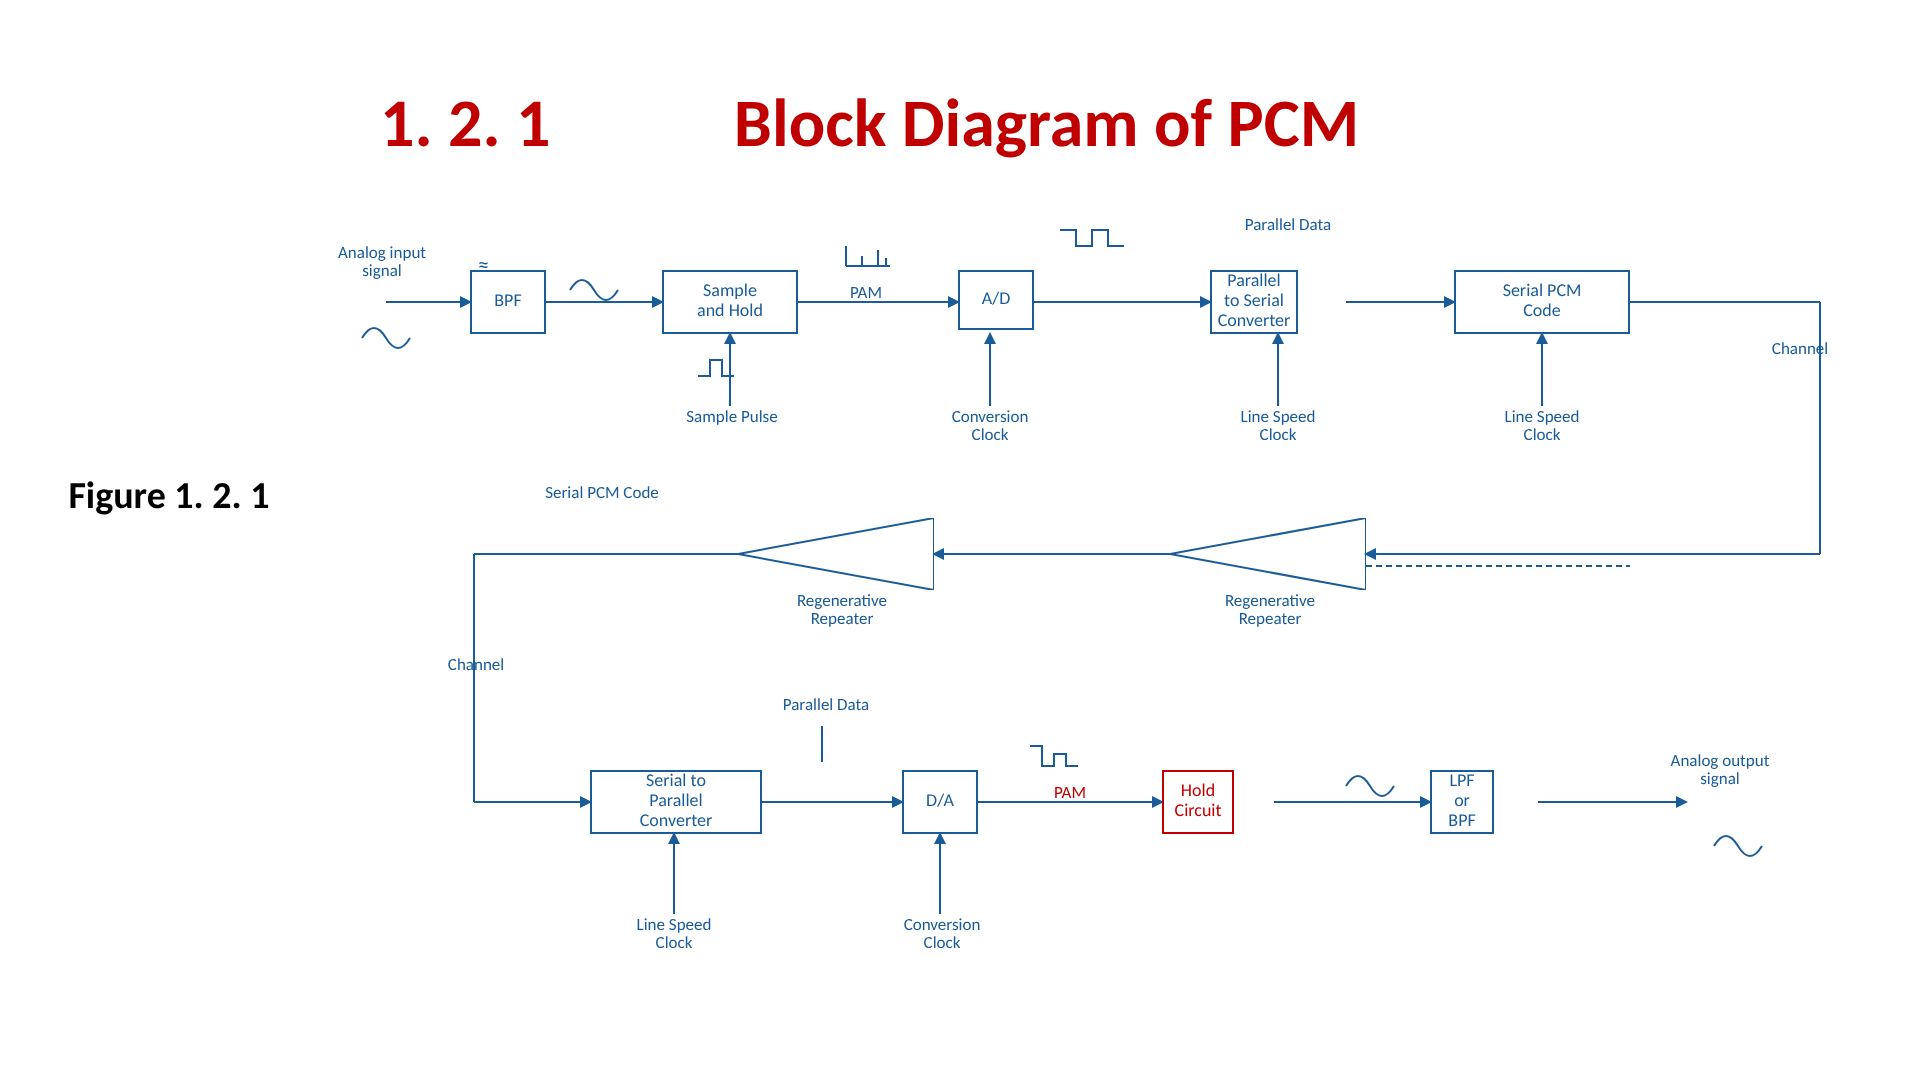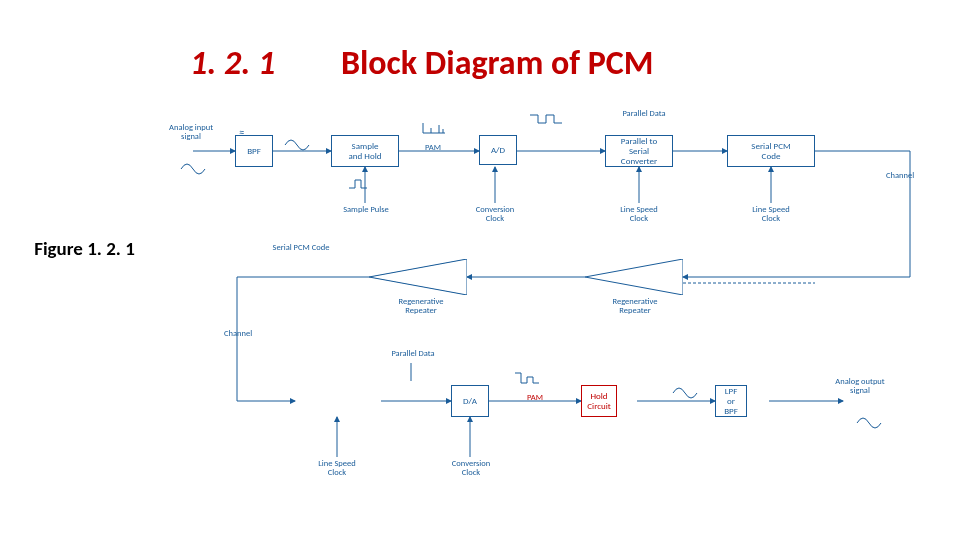--- a/index.html
+++ b/index.html
@@ -13,21 +13,21 @@
     overflow: hidden;
   }
   .heading {
     position: absolute;
     top: 42px;
     left: 190px;
     font-size: 34px;
     font-weight: 700;
     color: #c00000;
   }
-  .heading .num { margin-right: 58px; font-style: italic; }
+  .heading .num { margin-right: 84px; }
   .caption {
     position: absolute;
     left: 22px;
     top: 238px;
     width: 125px;
     text-align: center;
     font-size: 19px;
     color: #000;
     line-height: 1.2;
   }
@@ -153,21 +153,21 @@
   </div>
 
   <div class="lbl" style="left:240px; top:38px; width:36px">PAM</div>
 
   <div class="blk" style="left:304px; top:30px; width:38px; height:20px">
     <span>A/D</span>
   </div>
 
   <div class="lbl" style="left:444px; top:4px; width:50px">Parallel Data</div>
 
-  <div class="blk" style="left:430px; top:30px; width:68px; height:32px">
+  <div class="blk" style="left:430px; top:30px; width:44px; height:32px">
     <span>Parallel to Serial Converter</span>
   </div>
 
   <div class="blk" style="left:552px; top:30px; width:88px; height:32px">
     <span>Serial PCM Code</span>
   </div>
 
   <div class="lbl" style="left:700px; top:66px; width:50px">Channel</div>
 
   <div class="lbl" style="left:168px; top:100px; width:46px">Sample Pulse</div>
@@ -185,20 +185,23 @@
     </svg>
   <div class="lbl" style="left:210px; top:192px; width:72px">Regenerative Repeater</div>
 
   <svg style="position:absolute;left:410px;top:154px;width:98px;height:36px">
       <polygon points="0,18 98,0 98,36" fill="none" stroke="#1a5c99" stroke-width="1"></polygon>
     </svg>
   <div class="lbl" style="left:424px; top:192px; width:72px">Regenerative Repeater</div>
 
   <div class="lbl" style="left:38px; top:224px; width:50px">Channel</div>
 
+  <div class="blk" style="left:120px; top:280px; width:86px; height:32px">
+    <span>Serial to Parallel Converter</span>
+  </div>
 
   <div class="lbl" style="left:214px; top:244px; width:48px">Parallel Data</div>
 
   <div class="blk" style="left:276px; top:280px; width:38px; height:32px">
     <span>D/A</span>
   </div>
 
   <div class="lbl red" style="left:342px; top:288px; width:36px">PAM</div>
 
   <div class="blk" style="left:406px; top:280px; width:36px; height:32px; color:#c00000; border-color:#c00000">

